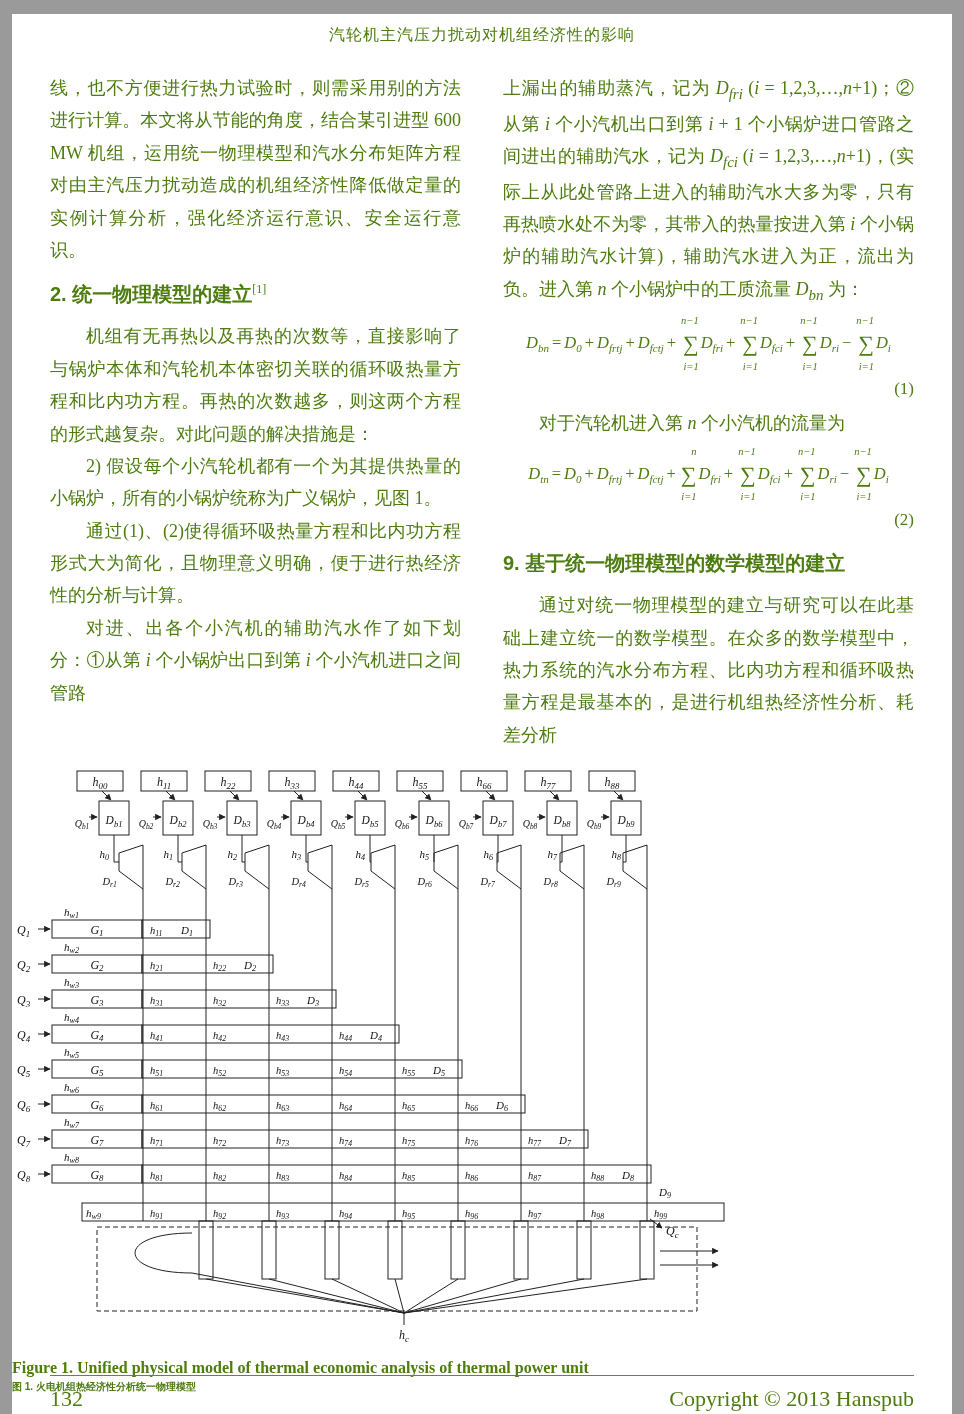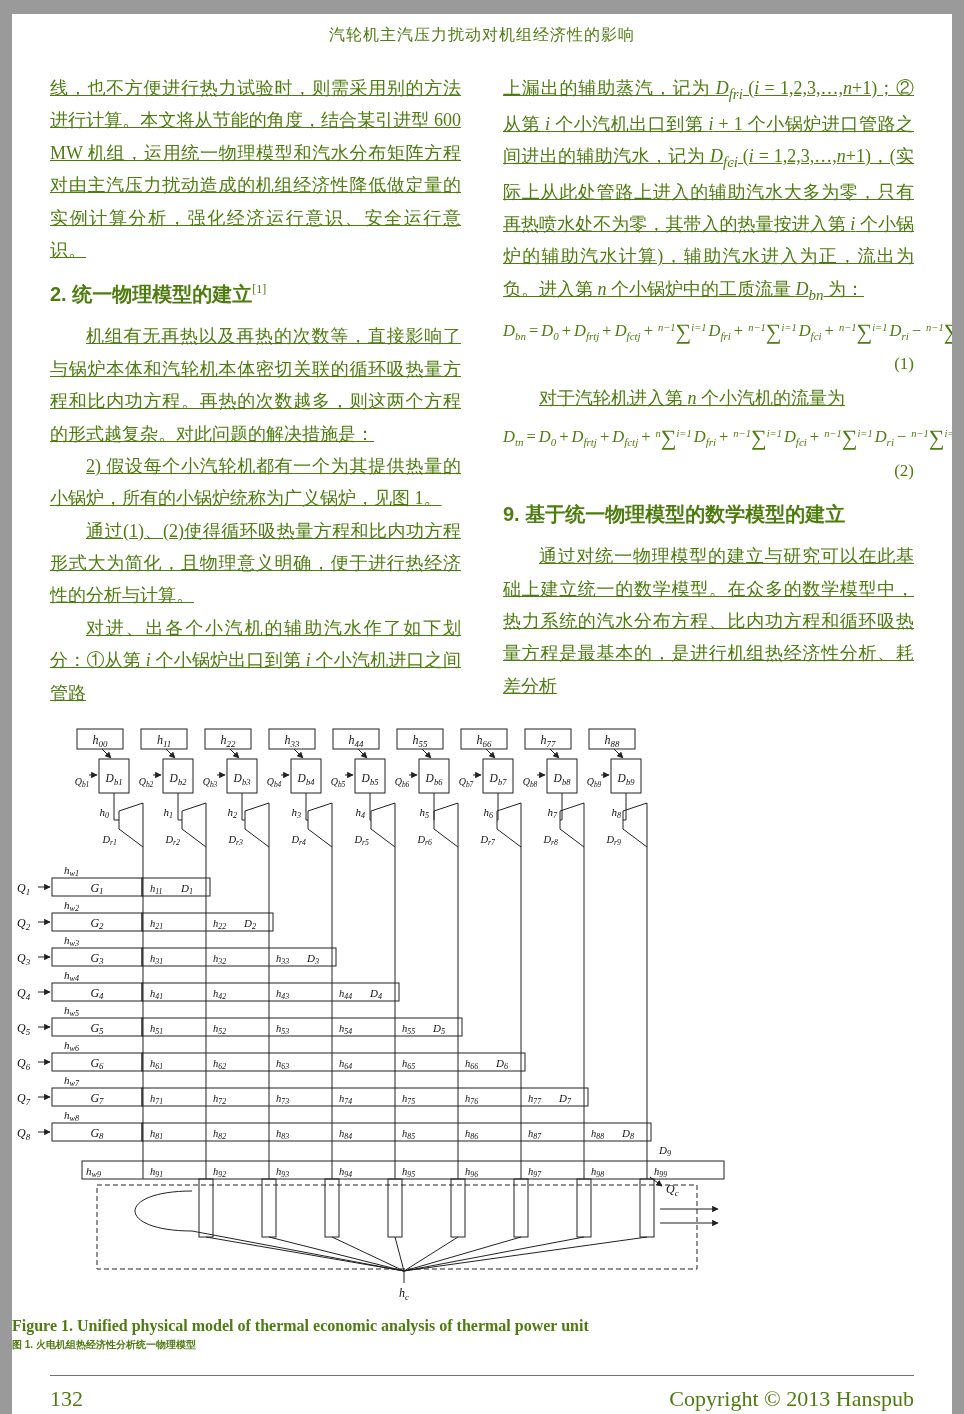--- a/index.html
+++ b/index.html
@@ -2,30 +2,30 @@
 <html><head>
 <meta charset="utf-8">
 <style>
   *{box-sizing:border-box;}
   body{margin:0;background:#9a9a9a;}
   .page{width:940px;height:1414px;margin:14px auto;background:#fff;position:relative;
         font-family:"Liberation Serif","DejaVu Serif",serif;color:#4d7c0f;overflow:hidden;}
   .running-head{padding-top:11px;text-align:center;font-size:16px;letter-spacing:1px;}
   .columns{display:flex;gap:42px;padding:26px 38px 0;}
   .col{flex:1;width:0;font-size:18px;line-height:1.8;text-align:justify;}
-  p.para{margin:0;text-decoration:underline;}
+  p.para{margin:0;}
   .indent{text-indent:2em;}
   h2.sec{font-family:"Liberation Sans","DejaVu Sans",sans-serif;font-size:20px;margin:10px 0 8px;font-weight:bold;}
   h2.sec sup{font-size:12px;font-family:"Liberation Serif",serif;font-weight:normal;}
   .eq{margin:8px 0 2px;}
   .eq-row{text-align:center;font-size:16.5px;white-space:nowrap;}
   .eq-row .fvar{font-style:italic;}
   .eq-row sub{font-size:11px;font-style:italic;}
   .eq-row .fop{margin:0 3px;}
-  .fsum{display:inline-flex;flex-direction:row;align-items:flex-start;line-height:1;vertical-align:middle;margin:0 2px;}
+  .fsum{display:inline-flex;flex-direction:column;align-items:flex-end;line-height:1;vertical-align:middle;margin:0 2px;gap:8px;}
   .fsum .up,.fsum .lo{font-size:10.5px;font-style:italic;}
   .fsum .sg{font-size:22px;line-height:.85;}
   .eq-num{text-align:right;font-size:17px;margin-top:2px;}
   .figure{margin-top:14px;}
   .figure svg{font-family:"Liberation Serif","DejaVu Serif",serif;}
   .captions{margin-top:6px;}
   .cap-en{font-weight:bold;font-size:16px;}
   .cap-zh{font-weight:bold;font-size:10px;font-family:"Liberation Sans","DejaVu Sans",sans-serif;margin-top:3px;}
   .footer{position:absolute;left:38px;right:38px;bottom:16px;border-top:1px solid #737373;
           padding-top:10px;display:flex;justify-content:space-between;font-size:22px;}

